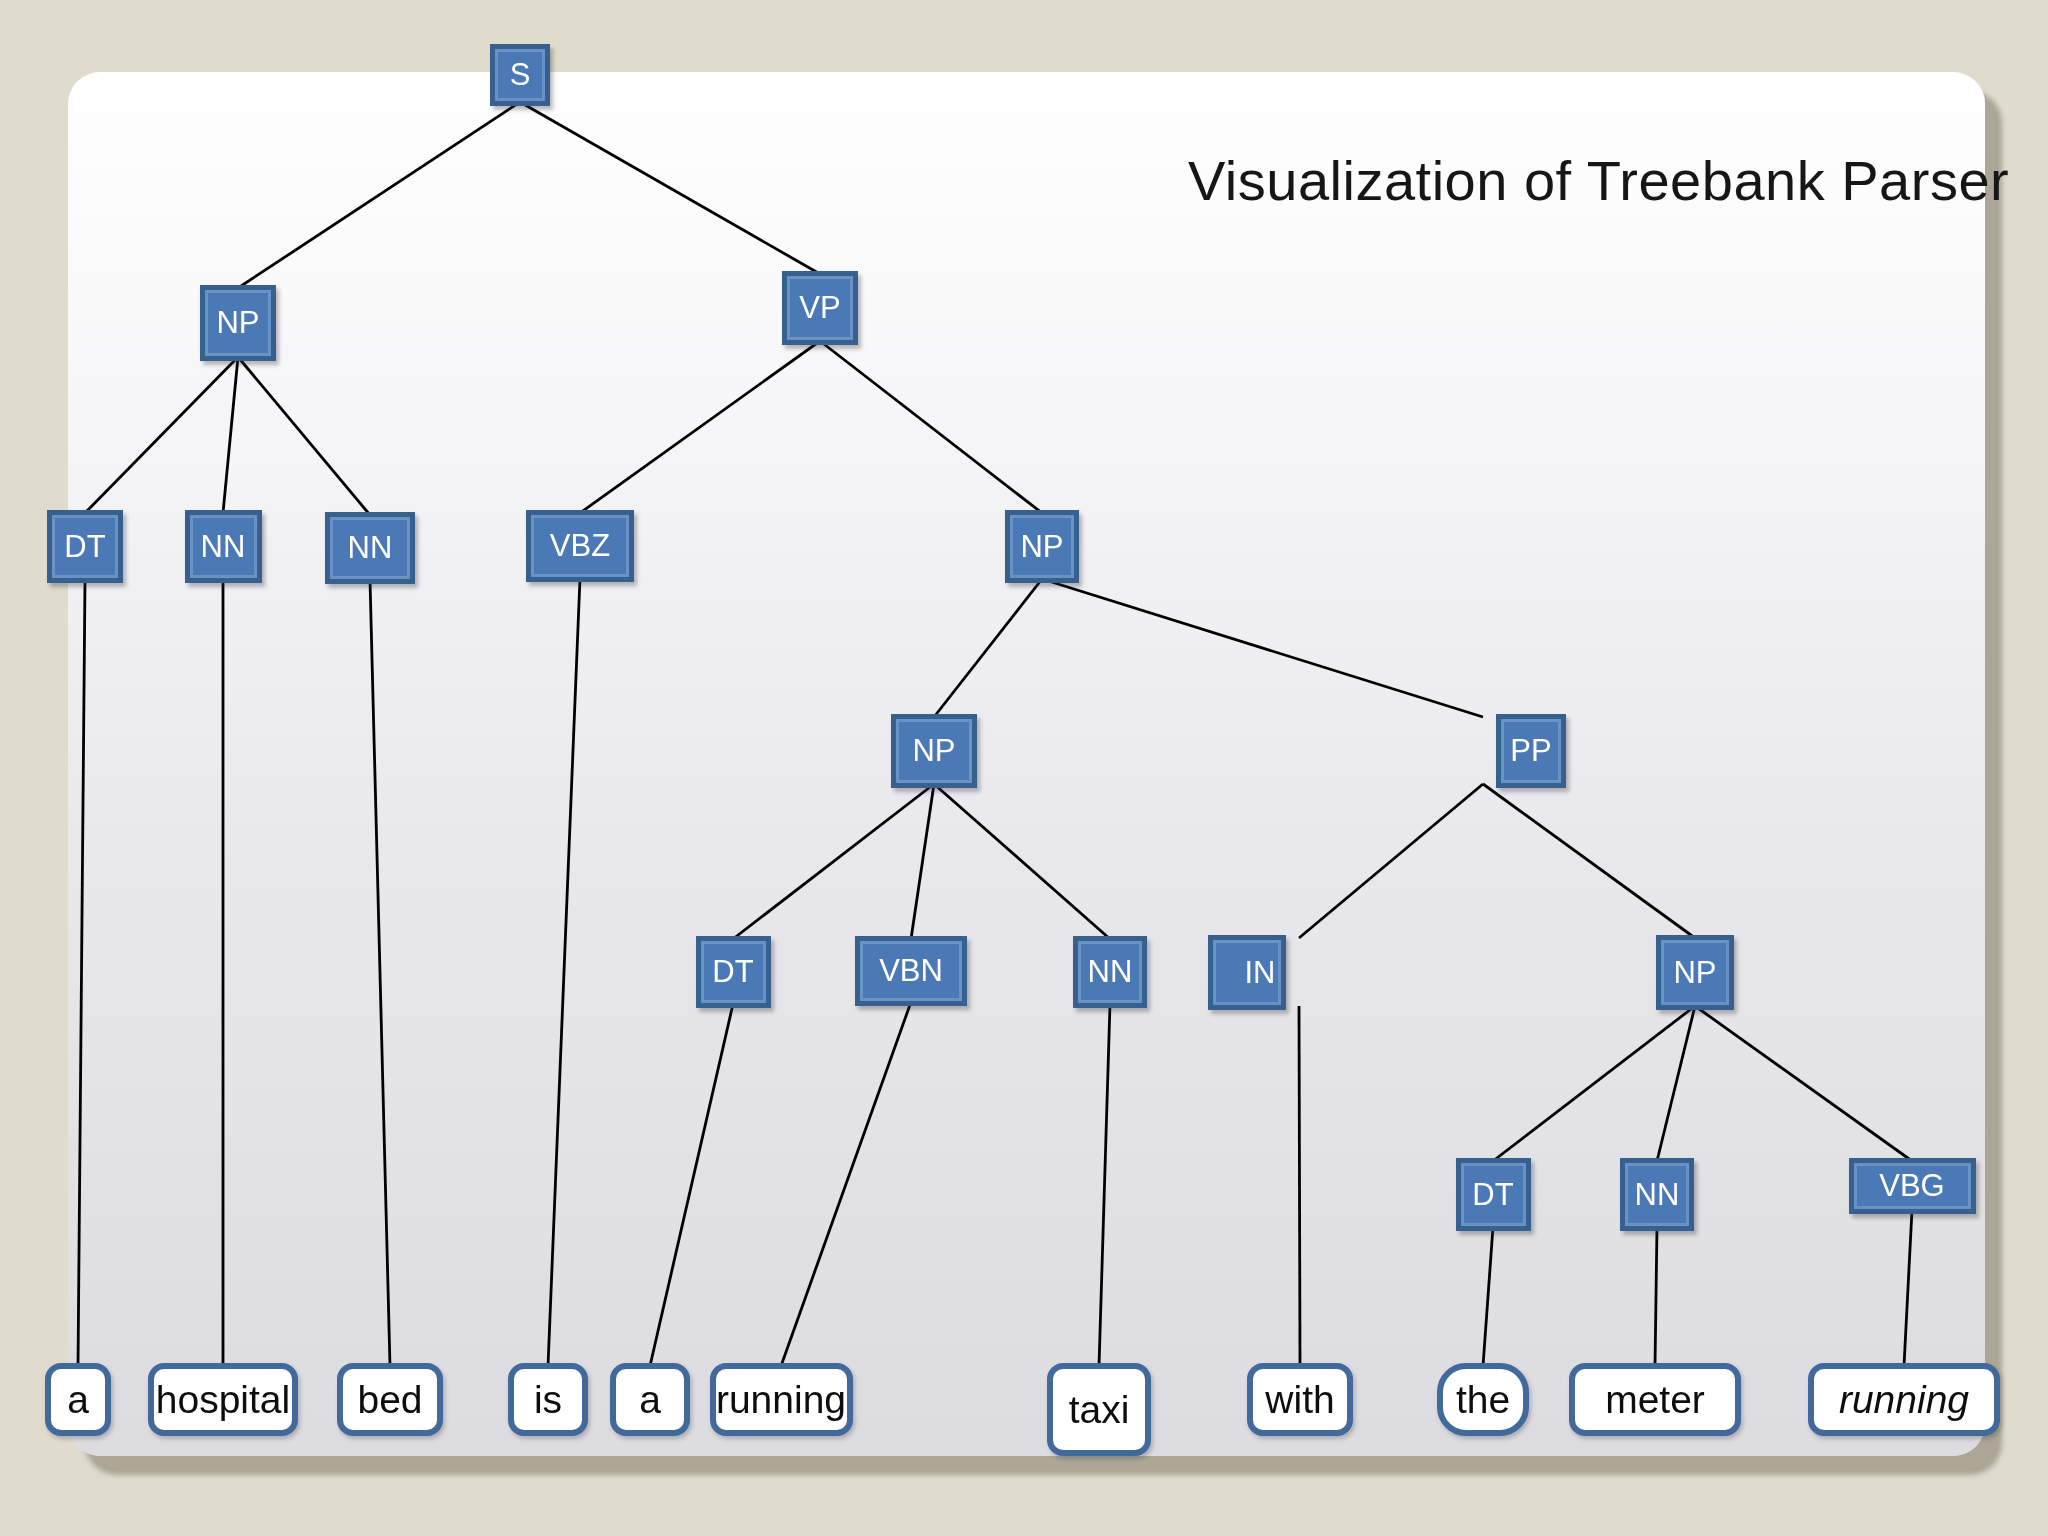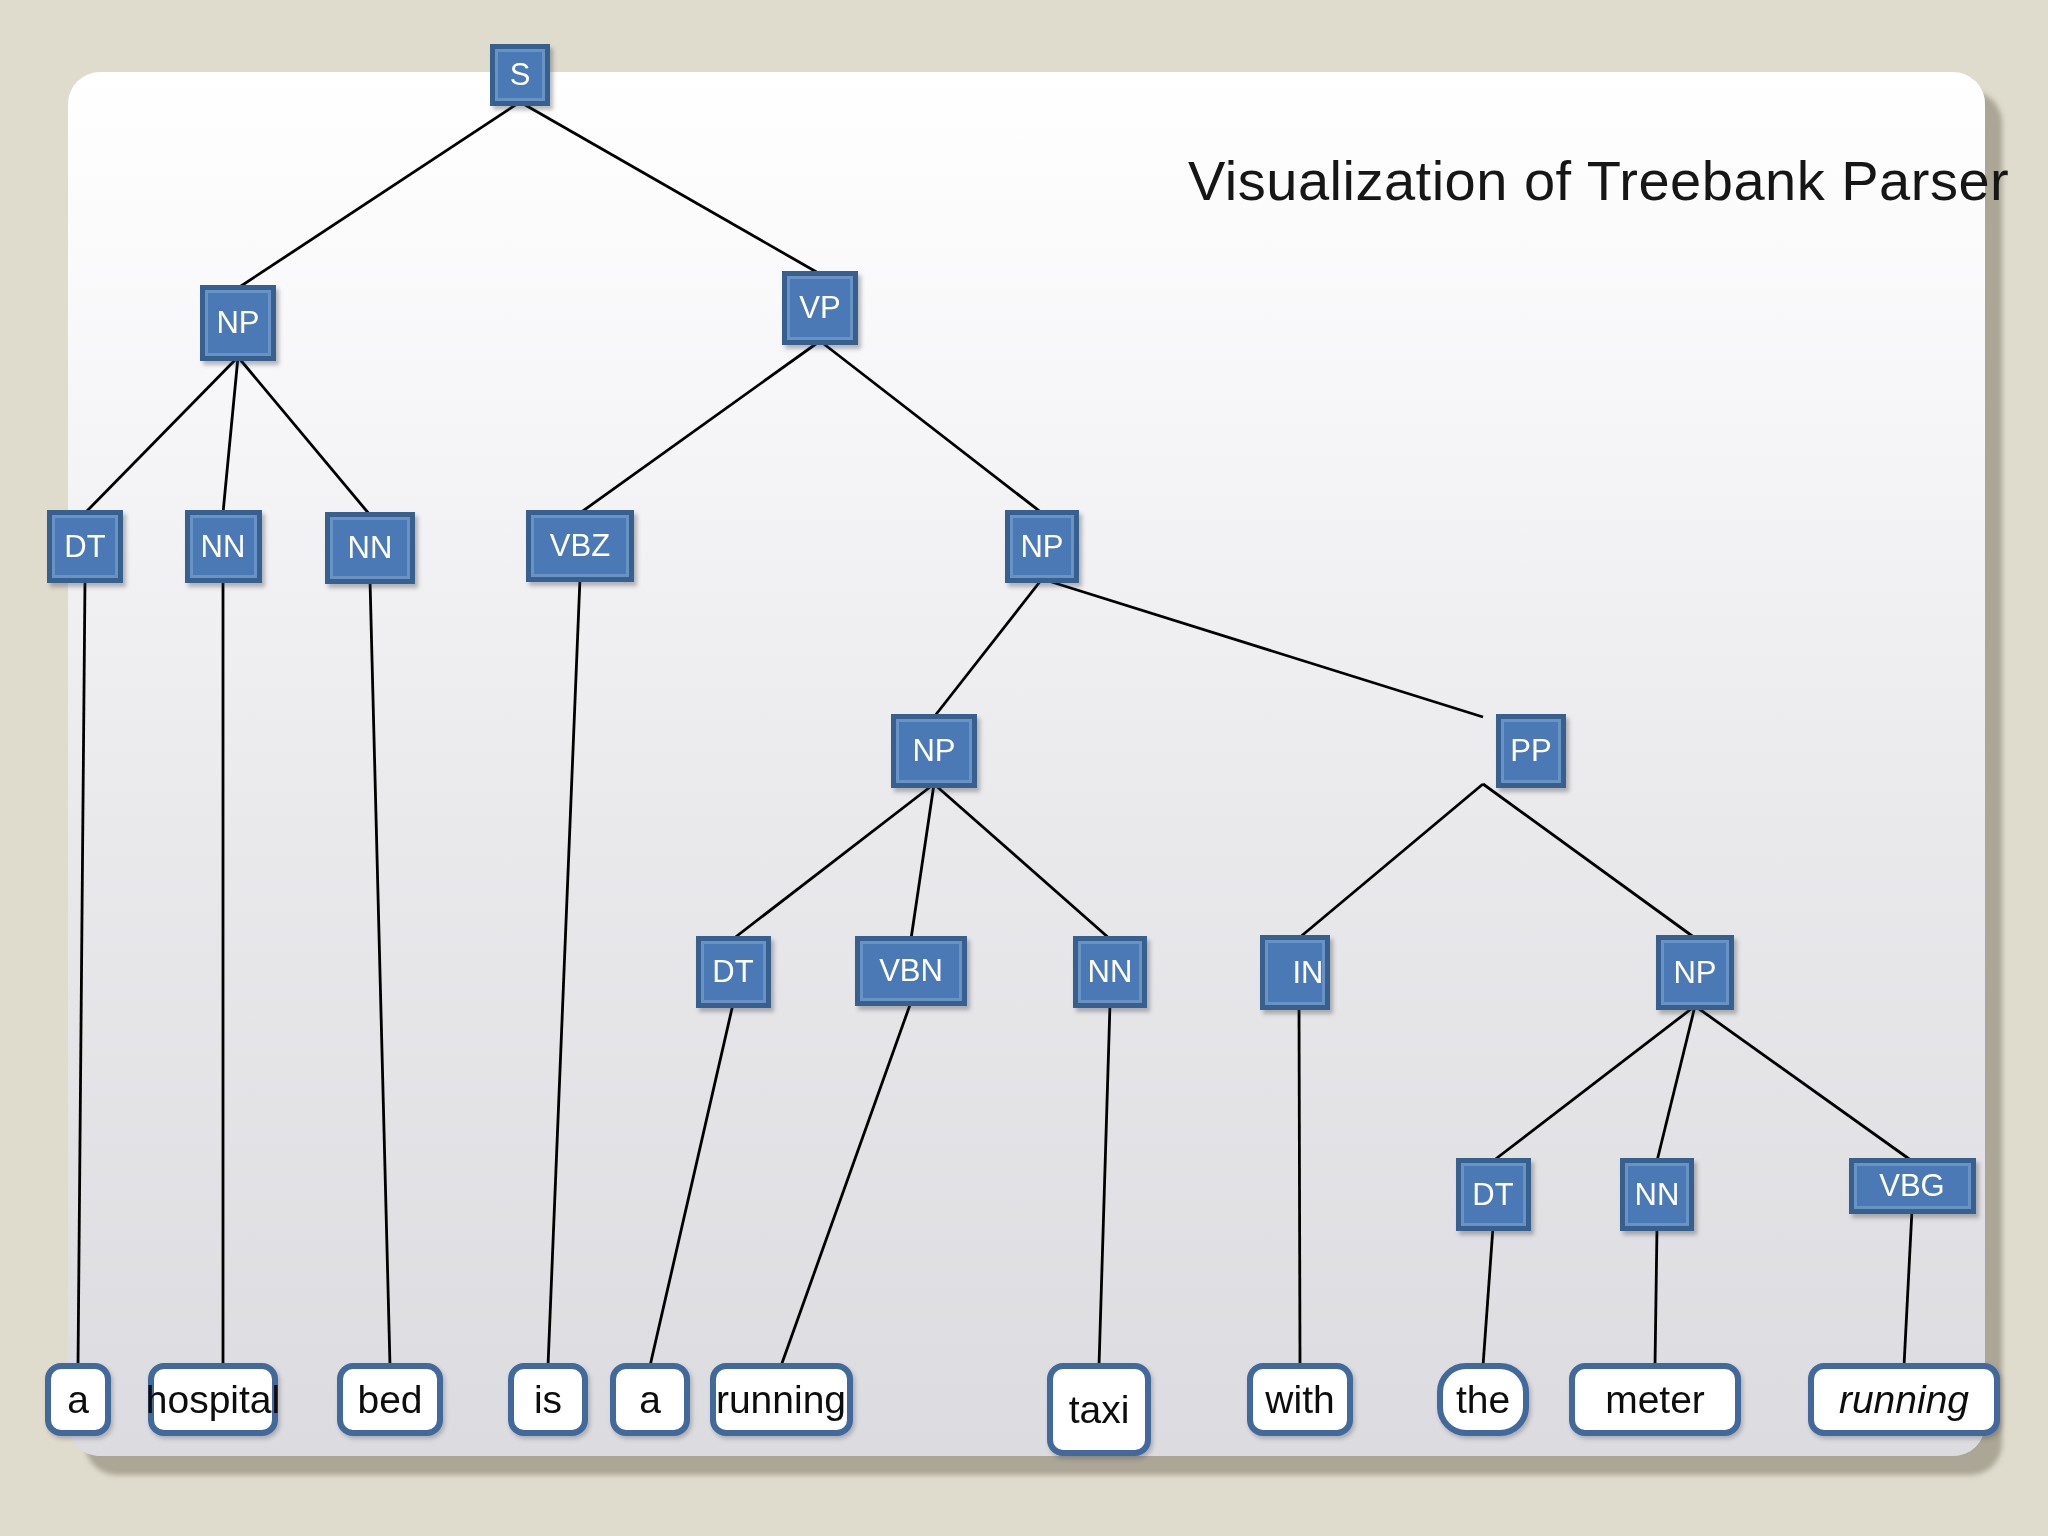--- a/index.html
+++ b/index.html
@@ -89,27 +89,27 @@
       <div class="node tag" style="left: 47px; top: 510px; width: 76px; height: 73px;">DT</div>
       <div class="node tag" style="left: 184.5px; top: 510px; width: 77px; height: 73px;">NN</div>
       <div class="node tag" style="left: 325px; top: 512px; width: 90px; height: 72px;">NN</div>
       <div class="node tag" style="left: 526px; top: 510px; width: 108px; height: 72px;">VBZ</div>
       <div class="node tag" style="left: 1005px; top: 510px; width: 74px; height: 73px;">NP</div>
       <div class="node tag" style="left: 891px; top: 714px; width: 86px; height: 74px;">NP</div>
       <div class="node tag" style="left: 1496px; top: 714px; width: 70px; height: 74px;">PP</div>
       <div class="node tag" style="left: 695.5px; top: 936px; width: 75px; height: 72px;">DT</div>
       <div class="node tag" style="left: 855px; top: 936px; width: 112px; height: 70px;">VBN</div>
       <div class="node tag" style="left: 1073px; top: 936px; width: 74px; height: 72px;">NN</div>
-      <div class="node tag" style="left: 1260px; top: 935px; width: 70px; height: 75px; padding-left: 26px;">IN</div>
+      <div class="node tag" style="left: 1208px; top: 935px; width: 78px; height: 75px; padding-left: 26px;">IN</div>
       <div class="node tag" style="left: 1656px; top: 935px; width: 78px; height: 75px;">NP</div>
       <div class="node tag" style="left: 1455.5px; top: 1158px; width: 75px; height: 73px;">DT</div>
       <div class="node tag" style="left: 1620px; top: 1158px; width: 74px; height: 73px;">NN</div>
       <div class="node tag" style="left: 1848.5px; top: 1158px; width: 127px; height: 56px;">VBG</div>
       <div class="node word" style="left: 45px; top: 1363px; width: 66px; height: 73px;">a</div>
-      <div class="node word" style="left: 148px; top: 1363px; width: 130px; height: 73px;">hospital</div>
+      <div class="node word" style="left: 148px; top: 1363px; width: 150px; height: 73px;">hospital</div>
       <div class="node word" style="left: 337px; top: 1363px; width: 106px; height: 73px;">bed</div>
       <div class="node word" style="left: 508px; top: 1363px; width: 80px; height: 73px;">is</div>
       <div class="node word" style="left: 610px; top: 1363px; width: 80px; height: 73px;">a</div>
       <div class="node word" style="left: 709.5px; top: 1363px; width: 143px; height: 73px;">running</div>
       <div class="node word" style="left: 1047px; top: 1363px; width: 104px; height: 93px;">taxi</div>
       <div class="node word" style="left: 1247px; top: 1363px; width: 106px; height: 73px;">with</div>
       <div class="node word" style="left: 1437px; top: 1363px; width: 92px; height: 73px; border-radius: 29px;">the</div>
       <div class="node word" style="left: 1569px; top: 1363px; width: 172px; height: 73px;">meter</div>
       <div class="node word" style="left: 1808px; top: 1363px; width: 192px; height: 73px; font-style: italic;">running</div>
     </div>

